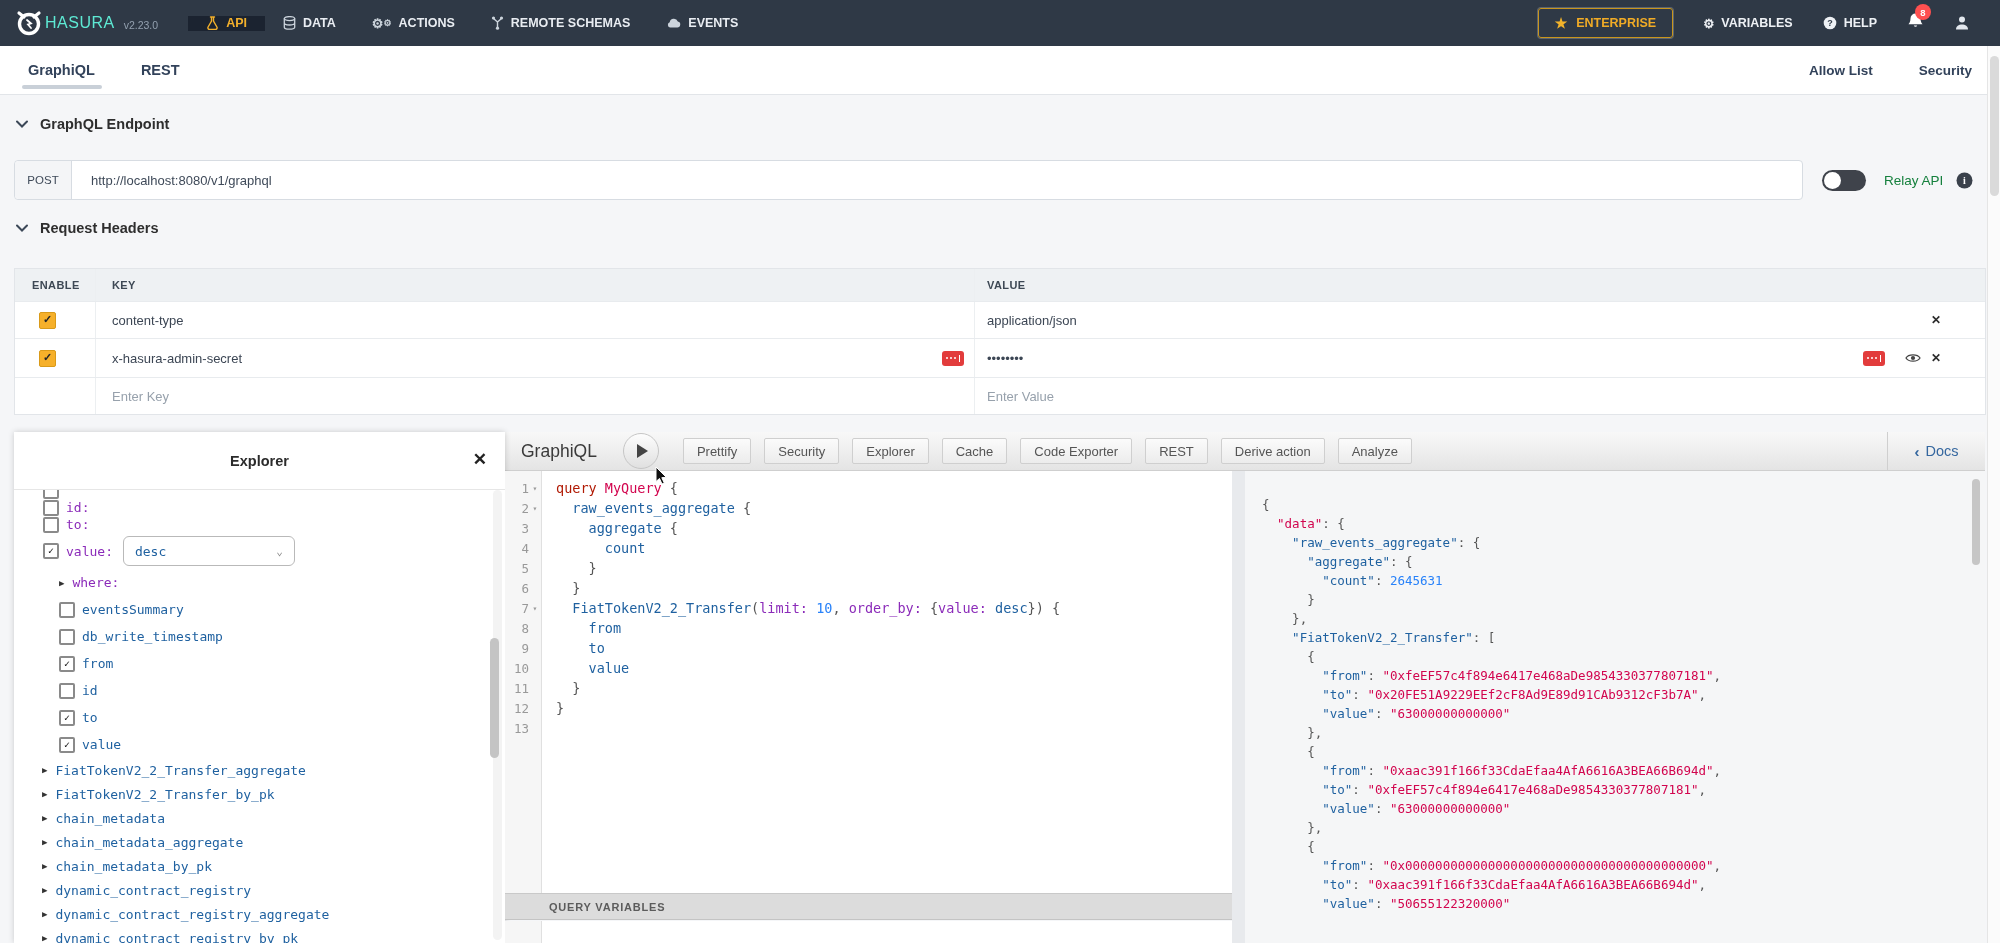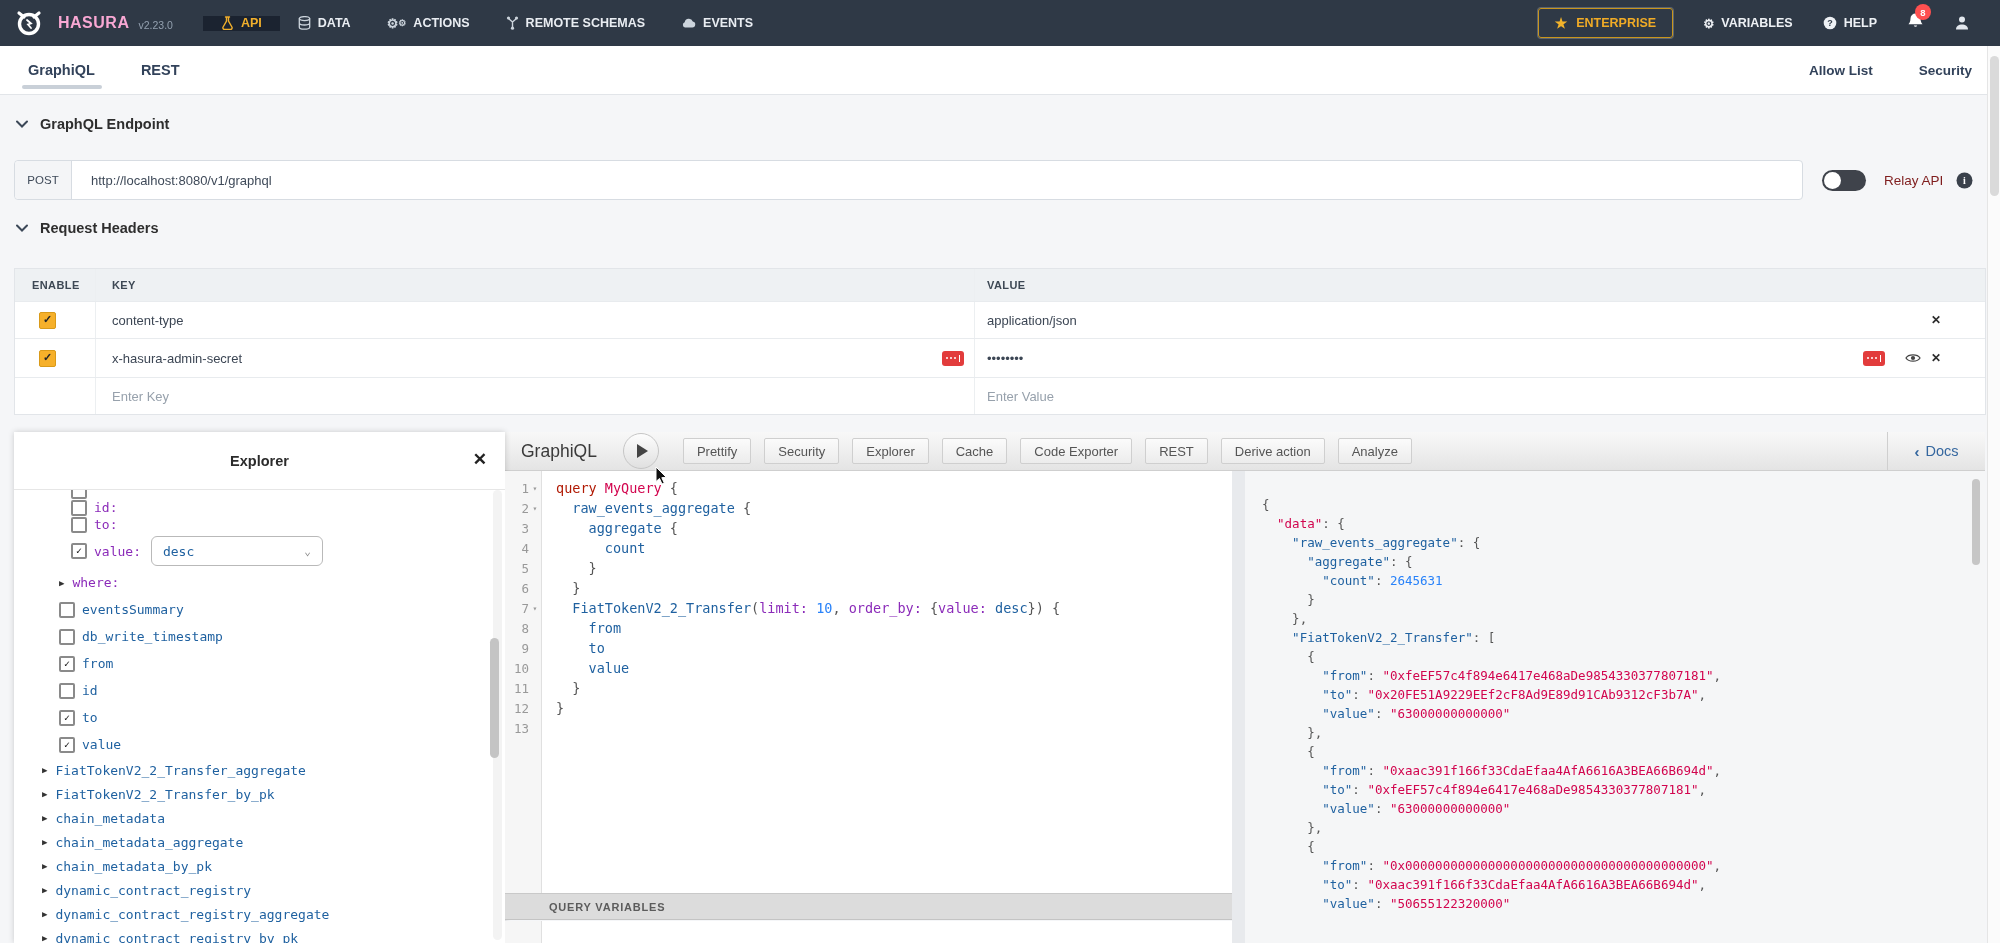--- a/index.html
+++ b/index.html
@@ -2,21 +2,21 @@
 <html><head>
 <meta charset="utf-8">
 <style>
   html,body{margin:0;padding:0;background:#e9ebee;}
   .page{position:relative;width:2000px;height:943px;overflow:hidden;background:#f5f6f8;
         font-family:"Liberation Sans",sans-serif;-webkit-font-smoothing:antialiased;}
   
   .nav{position:absolute;top:0;left:0;width:2000px;height:46px;background:#2f3946;display:flex;align-items:stretch;color:#fff;}
   .nav-left{display:flex;align-items:center;}
   .logo{margin-left:14px;display:flex;align-items:center;}
-  .brand{font-weight:bold;font-size:16px;letter-spacing:.5px;margin-left:14px;color:#f9a8d4;}
+  .brand{font-weight:normal;font-size:16px;letter-spacing:.5px;margin-left:1px;color:#5eead4;}
   .version{font-size:10.5px;color:#93a0af;margin-left:9px;margin-top:3px;}
   .nav-items{display:flex;margin-left:30px;}
   .nav-item{display:flex;align-items:center;gap:7px;padding:0 18px;font-size:12.5px;font-weight:bold;color:#e9edf2;cursor:pointer;}
   .nav-item .ni-icon{color:#ccd4dc;display:flex;align-items:center;font-size:13px;}
   .nav-item.active{background:#1b2330;color:#f2b02c;}
   .nav-item.active .ni-icon{color:#f2b02c;}
   .nav-right{margin-left:auto;display:flex;align-items:center;gap:30px;padding-right:30px;}
   .enterprise{display:flex;align-items:center;gap:9px;border:1px solid #c9961d;border-radius:3px;padding:6px 16px;
               color:#f0ab26;font-weight:bold;font-size:12.5px;box-shadow:0 0 0 1px rgba(255,255,255,.22);cursor:pointer;}
   .enterprise .star{color:#f2b32b;font-size:14px;}
@@ -35,21 +35,21 @@
   .section-head{position:absolute;left:16px;display:flex;align-items:center;gap:12px;font-size:14.5px;font-weight:bold;color:#2e2e2e;cursor:pointer;}
   .chev{color:#3c4858;font-size:12px;display:flex;}
   
   .endpoint{position:absolute;left:14px;top:160px;width:1789px;height:40px;background:#fff;border:1px solid #d7dce2;
             border-radius:4px;display:flex;align-items:center;box-sizing:border-box;}
   .method{width:56px;height:100%;display:flex;align-items:center;justify-content:center;background:#f4f5f7;
           border-right:1px solid #d7dce2;font-size:11.5px;font-weight:normal;color:#3f4a59;border-radius:4px 0 0 4px;}
   .url{margin-left:19px;font-size:13px;color:#3f4a59;}
   .toggle{position:absolute;left:1822px;top:170px;width:44px;height:21px;background:#3f434b;border-radius:11px;cursor:pointer;}
   .knob{position:absolute;left:2px;top:2px;width:17px;height:17px;border-radius:50%;background:#fff;}
-  .relay-label{position:absolute;left:1884px;top:173px;font-size:13.5px;color:#7f1d1d;}
+  .relay-label{position:absolute;left:1884px;top:173px;font-size:13.5px;color:#15803d;}
   .info-ic{position:absolute;left:1956px;top:172px;}
   
   .htable{position:absolute;left:14px;top:268px;width:1972px;background:#fff;border:1px solid #e2e5e9;box-sizing:border-box;}
   .hrow{display:grid;grid-template-columns:80px 879px 1fr;}
   .hrow.head{height:32px;background:#eef1f3;color:#3d4854;font-size:11px;font-weight:bold;letter-spacing:.4px;}
   .hcell{display:flex;align-items:center;position:relative;}
   .c1{padding-left:17px;}
   .c2{padding-left:16px;border-left:1px solid #eceff1;}
   .c3{padding-left:12px;border-left:1px solid #eceff1;}
   .hrow.body{border-top:1px solid #e8ebee;font-size:13px;color:#3c4654;}
@@ -78,21 +78,21 @@
   .docs .lt{font-weight:bold;font-size:15px;}
   
   .explorer{position:absolute;left:14px;top:432px;width:491px;height:511px;background:#fff;box-shadow:0 0 6px rgba(0,0,0,.18);}
   .exp-head{height:57px;display:flex;align-items:center;justify-content:center;position:relative;border-bottom:1px solid #e6e6e6;
             font-weight:bold;font-size:14.5px;color:#2b2b2b;}
   .exp-close{position:absolute;right:18px;top:17px;font-size:17px;color:#222;cursor:pointer;}
   .exp-list{position:absolute;top:58px;bottom:0;left:0;right:14px;overflow:hidden;font-family:"DejaVu Sans Mono",monospace;font-size:13px;}
   .exp-row{display:flex;align-items:center;cursor:pointer;}
   .lvl-0{padding-left:28px;height:24px;}
   .lvl-1{padding-left:45px;height:27px;}
-  .lvl-2{padding-left:57px;height:17px;}
+  .lvl-2{padding-left:29px;height:17px;}
   .partial{height:9px;overflow:hidden;align-items:flex-end;}
   .has-select{height:36px;}
   .cb{width:12px;height:12px;border:2px solid #8a8a8a;border-radius:2px;margin-right:7px;display:flex;align-items:center;
       justify-content:center;font-size:10px;color:#222;background:#fff;flex:none;cursor:pointer;}
   .cb.checked::after{content:"✓";font-weight:bold;margin-top:-1px;}
   .tri-right{color:#333;font-size:9px;margin-right:8px;}
   .lbl-arg{color:#8B2BB9;}
   .lbl-field{color:#1F61A0;}
   .exp-select{margin-left:10px;width:148px;height:28px;border:1.5px solid #b9b9b9;border-radius:6px;display:flex;align-items:center;
               justify-content:space-between;padding:0 11px;color:#1F61A0;background:#fff;cursor:pointer;}

